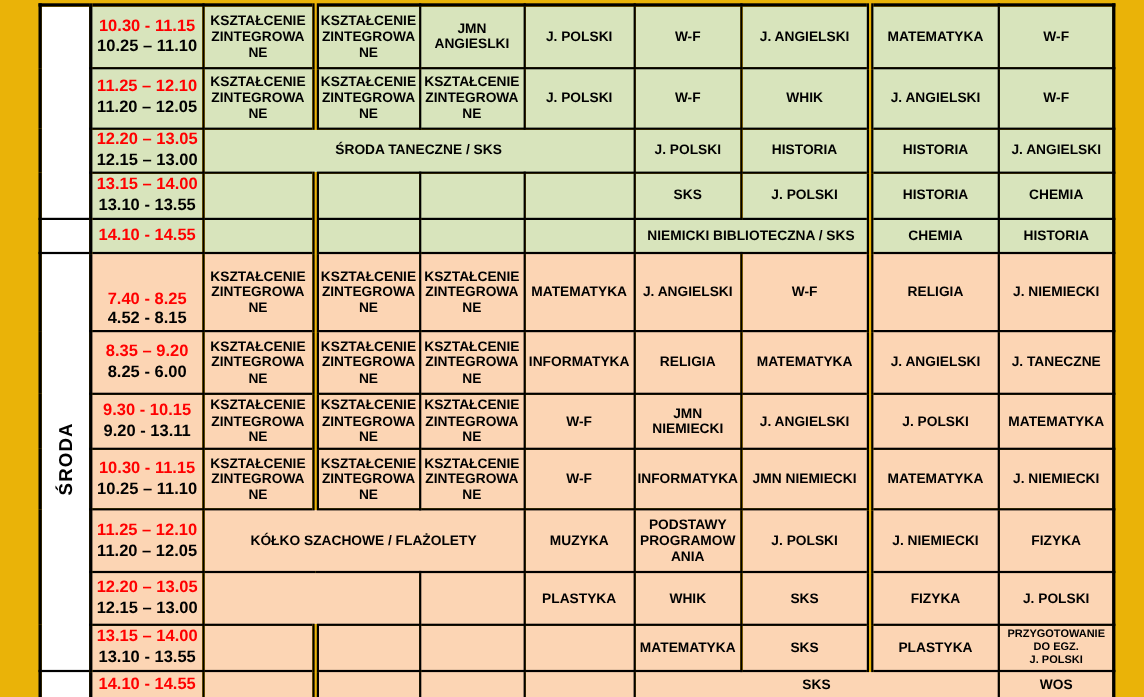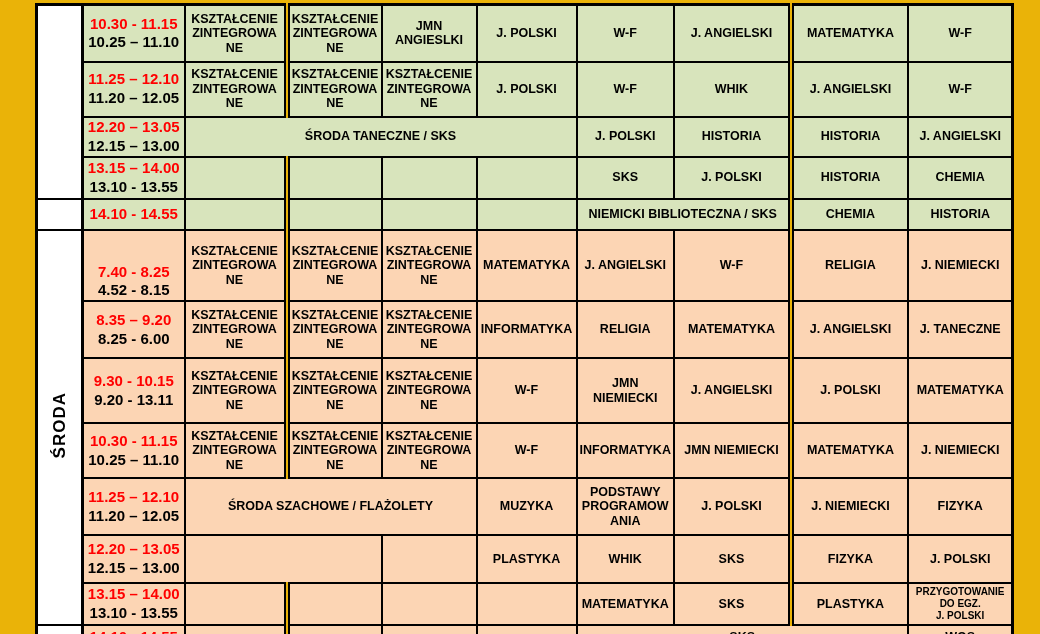--- a/index.html
+++ b/index.html
@@ -178,21 +178,21 @@
 NE</td>
           <td class="subject">KSZTAŁCENIE
 ZINTEGROWA
 NE</td>
           <td class="subject">INFORMATYKA</td>
           <td class="subject">RELIGIA</td>
           <td class="subject">MATEMATYKA</td>
           <td class="subject dbl">J. ANGIELSKI</td>
           <td class="subject">J. TANECZNE</td>
         </tr>
-        <tr class="orange" style="height: 65px; margin-top: 36px;">
+        <tr class="orange" style="height: 50px; margin-top: 36px;">
           <td class="time">
             <span class="t1" style="color: rgb(255, 0, 0);">9.30 - 10.15</span>
             <span class="t2">9.20 - 13.11</span>
           </td>
           <td class="subject">KSZTAŁCENIE
 ZINTEGROWA
 NE</td>
           <td class="subject dbl">KSZTAŁCENIE
 ZINTEGROWA
 NE</td>
@@ -223,21 +223,21 @@
           <td class="subject">INFORMATYKA</td>
           <td class="subject">JMN NIEMIECKI</td>
           <td class="subject dbl">MATEMATYKA</td>
           <td class="subject">J. NIEMIECKI</td>
         </tr>
         <tr class="orange" style="height: 57px;">
           <td class="time">
             <span class="t1" style="color: rgb(255, 0, 0);">11.25 – 12.10</span>
             <span class="t2">11.20 – 12.05</span>
           </td>
-          <td class="subject" colspan="3">ŚRODA SZACHOWE / FLAŻOLETY</td>
+          <td class="subject" colspan="3">KÓŁKO SZACHOWE / FLAŻOLETY</td>
           <td class="subject">MUZYKA</td>
           <td class="subject">PODSTAWY
 PROGRAMOW
 ANIA</td>
           <td class="subject">J. POLSKI</td>
           <td class="subject dbl">J. NIEMIECKI</td>
           <td class="subject">FIZYKA</td>
         </tr>
         <tr class="orange" style="height: 48px;">
           <td class="time">

